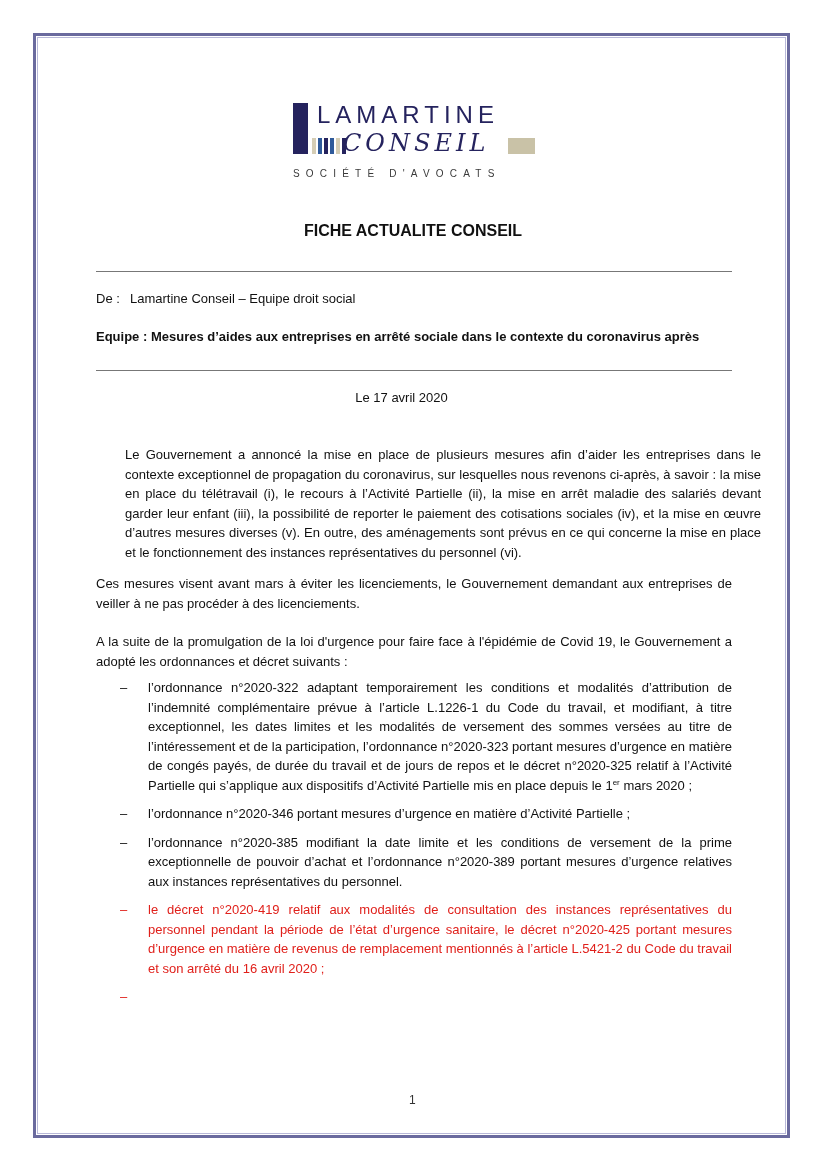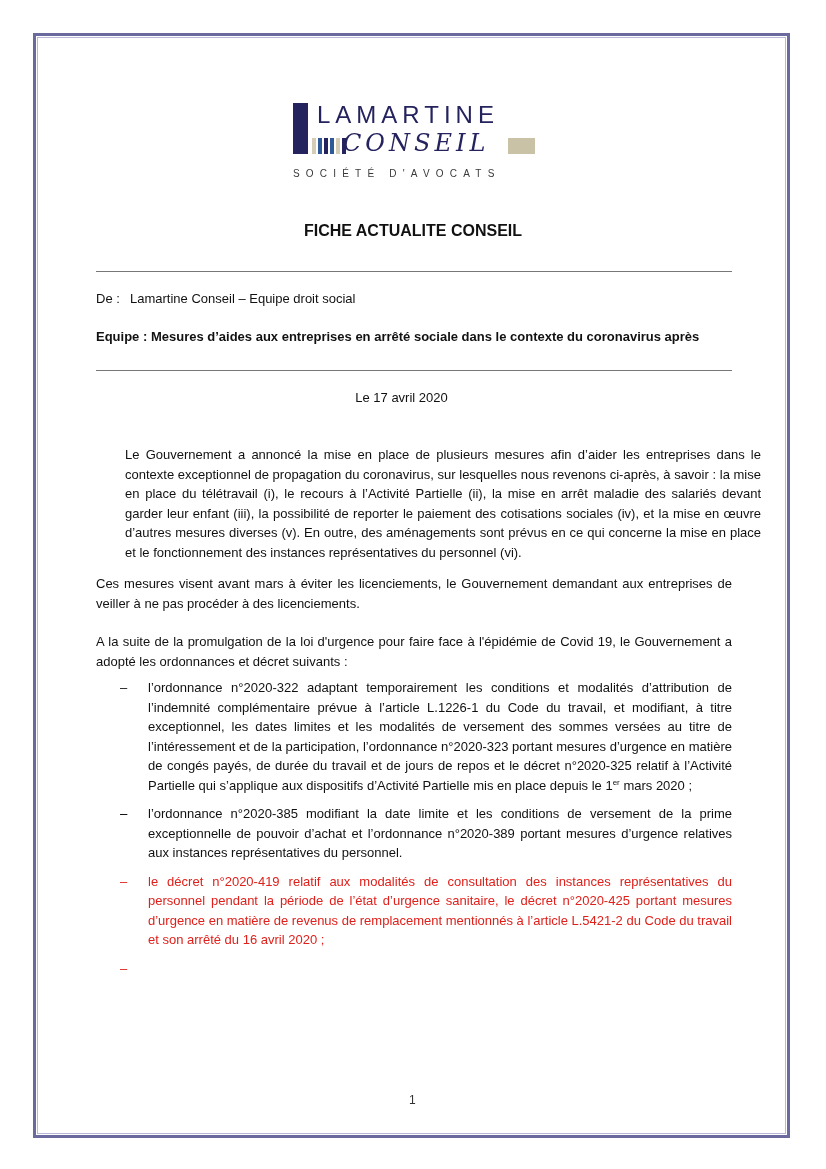--- a/index.html
+++ b/index.html
@@ -83,20 +83,21 @@
 <div class="text just para2">Ces mesures visent avant mars à éviter les licenciements, le Gouvernement demandant aux entreprises de veiller à ne pas procéder à des licenciements.</div>
 <div class="text just para3">A la suite de la promulgation de la loi d'urgence pour faire face à l'épidémie de Covid 19, le Gouvernement a adopté les ordonnances et décret suivants :</div>
 
 <ul class="list">
   <li>
     <span class="dash">–</span>
     <span>l’ordonnance n°2020-322 adaptant temporairement les conditions et modalités d’attribution de l’indemnité complémentaire prévue à l’article L.1226-1 du Code du travail, et modifiant, à titre exceptionnel, les dates limites et les modalités de versement des sommes versées au titre de l’intéressement et de la participation, l’ordonnance n°2020-323 portant mesures d’urgence en matière de congés payés, de durée du travail et de jours de repos et le décret n°2020-325 relatif à l’Activité Partielle qui s’applique aux dispositifs d’Activité Partielle mis en place depuis le 1</span><sup>er</sup><span> mars 2020 ;</span>
   </li>
   <li>
     <span class="dash">–</span>
+    <span>l’ordonnance n°2020-346 portant mesures d’urgence en matière d’Activité Partielle ;</span>
   </li>
   <li>
     <span class="dash">–</span>
     <span>l’ordonnance n°2020-385 modifiant la date limite et les conditions de versement de la prime exceptionnelle de pouvoir d’achat et l’ordonnance n°2020-389 portant mesures d’urgence relatives aux instances représentatives du personnel.</span>
   </li>
   <li class="red">
     <span class="dash">–</span>
     <span>le décret n°2020-419 relatif aux modalités de consultation des instances représentatives du personnel pendant la période de l’état d’urgence sanitaire, le décret n°2020-425 portant mesures d’urgence en matière de revenus de remplacement mentionnés à l’article L.5421-2 du Code du travail et son arrêté du 16 avril 2020 ;</span>
   </li>
   <li class="red">

